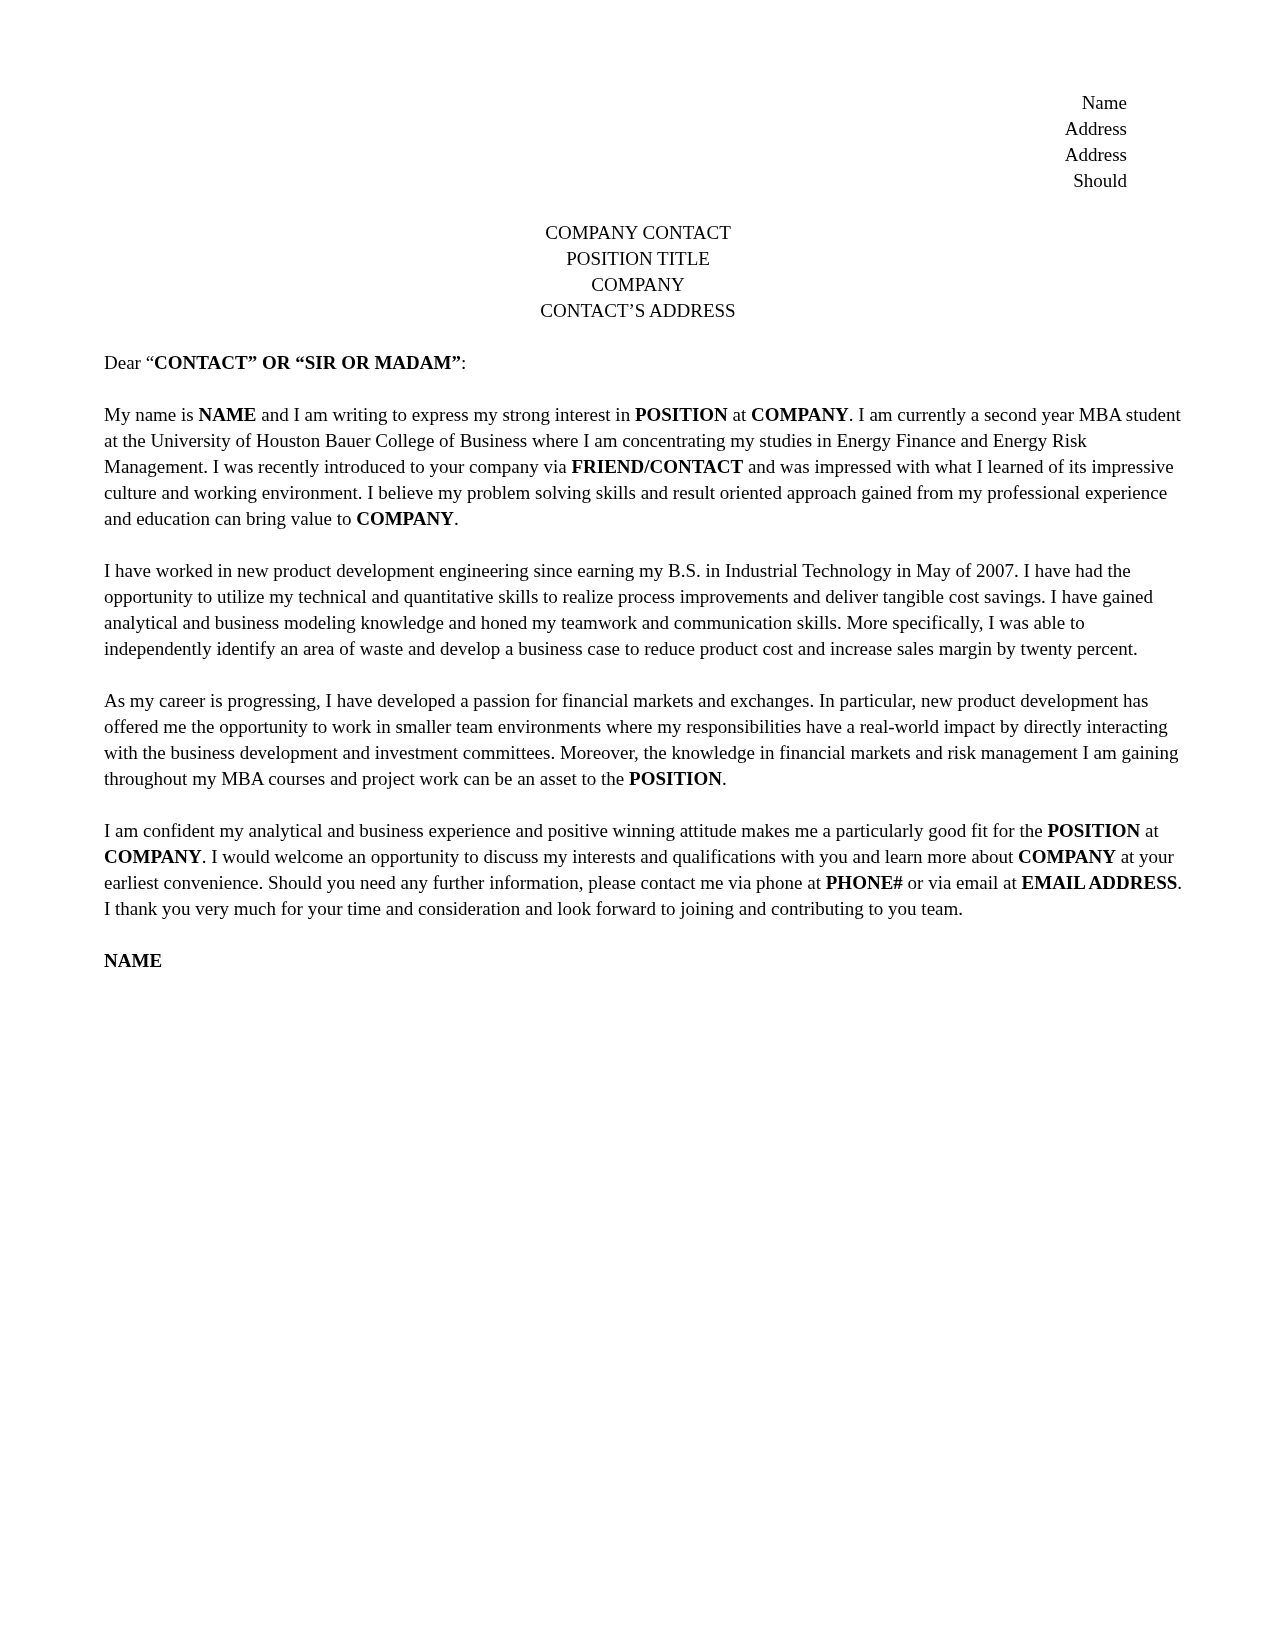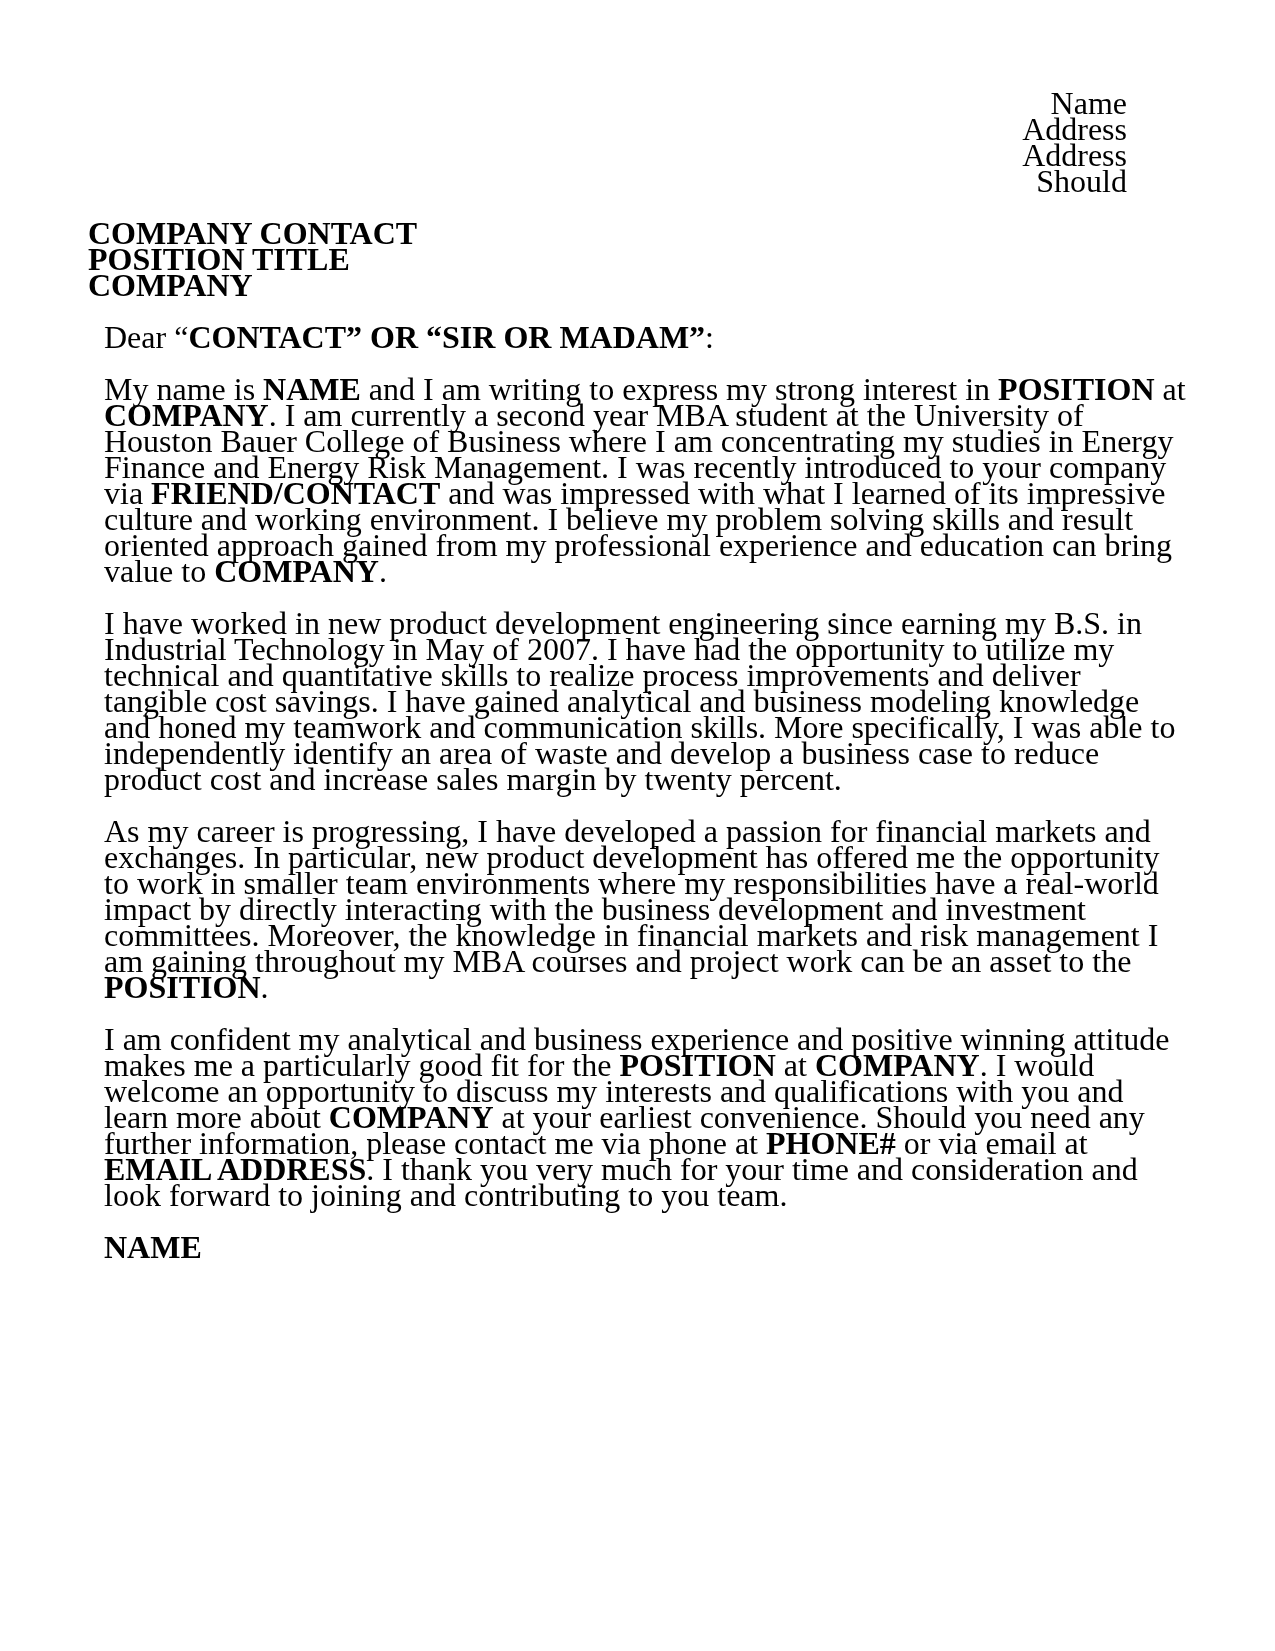--- a/index.html
+++ b/index.html
@@ -8,35 +8,36 @@
     background: #ffffff;
   }
   .page {
     width: 1275px;
     height: 1651px;
     box-sizing: border-box;
     background: #ffffff;
     color: #000000;
     padding: 90px 87px 0 88px;
     font-family: "Liberation Serif", "DejaVu Serif", serif;
-    font-size: 32px;
+    font-size: 19px;
     line-height: 26px;
     overflow: hidden;
   }
   .sender {
     text-align: right;
     margin-right: 61px;
     margin-bottom: 26px;
   }
   .date {
     margin-bottom: 26px;
   }
   .recipient {
     margin-bottom: 26px;
-    font-weight: bold;
+    font-weight: normal;
+    text-align: center;
   }
   .para {
     margin: 0 0 26px 16px;
   }
   .bold {
     font-weight: bold;
   }
 </style>
 </head>
 <body>
@@ -48,20 +49,21 @@
     <div>Address</div>
     <div>Address</div>
     <div>Should</div>
   </div>
 
 
   <div class="recipient">
     <div>COMPANY CONTACT</div>
     <div>POSITION TITLE</div>
     <div>COMPANY</div>
+    <div>CONTACT’S ADDRESS</div>
   </div>
 
   <p class="para"><span>Dear “</span><span class="bold">CONTACT” OR “SIR OR MADAM”</span><span>:</span></p>
 
   <p class="para"><span>My name is </span><span class="bold">NAME</span><span> and I am writing to express my strong interest in </span><span class="bold">POSITION</span><span> at </span><span class="bold">COMPANY</span><span>. I am currently a second year MBA student at the University of Houston Bauer College of Business where I am concentrating my studies in Energy Finance and Energy Risk Management. I was recently introduced to your company via </span><span class="bold">FRIEND/CONTACT</span><span> and was impressed with what I learned of its impressive culture and working environment. I believe my problem solving skills and result oriented approach gained from my professional experience and education can bring value to </span><span class="bold">COMPANY</span><span>.</span></p>
   <p class="para"><span>I have worked in new product development engineering since earning my B.S. in Industrial Technology in May of 2007. I have had the opportunity to utilize my technical and quantitative skills to realize process improvements and deliver tangible cost savings. I have gained analytical and business modeling knowledge and honed my teamwork and communication skills. More specifically, I was able to independently identify an area of waste and develop a business case to reduce product cost and increase sales margin by twenty percent.</span></p>
   <p class="para"><span>As my career is progressing, I have developed a passion for financial markets and exchanges. In particular, new product development has offered me the opportunity to work in smaller team environments where my responsibilities have a real-world impact by directly interacting with the business development and investment committees. Moreover, the knowledge in financial markets and risk management I am gaining throughout my MBA courses and project work can be an asset to the </span><span class="bold">POSITION</span><span>.</span></p>
   <p class="para"><span>I am confident my analytical and business experience and positive winning attitude makes me a particularly good fit for the </span><span class="bold">POSITION</span><span> at </span><span class="bold">COMPANY</span><span>. I would welcome an opportunity to discuss my interests and qualifications with you and learn more about </span><span class="bold">COMPANY</span><span> at your earliest convenience. Should you need any further information, please contact me via phone at </span><span class="bold">PHONE#</span><span> or via email at </span><span class="bold">EMAIL ADDRESS</span><span>. I thank you very much for your time and consideration and look forward to joining and contributing to you team.</span></p>
 
 

